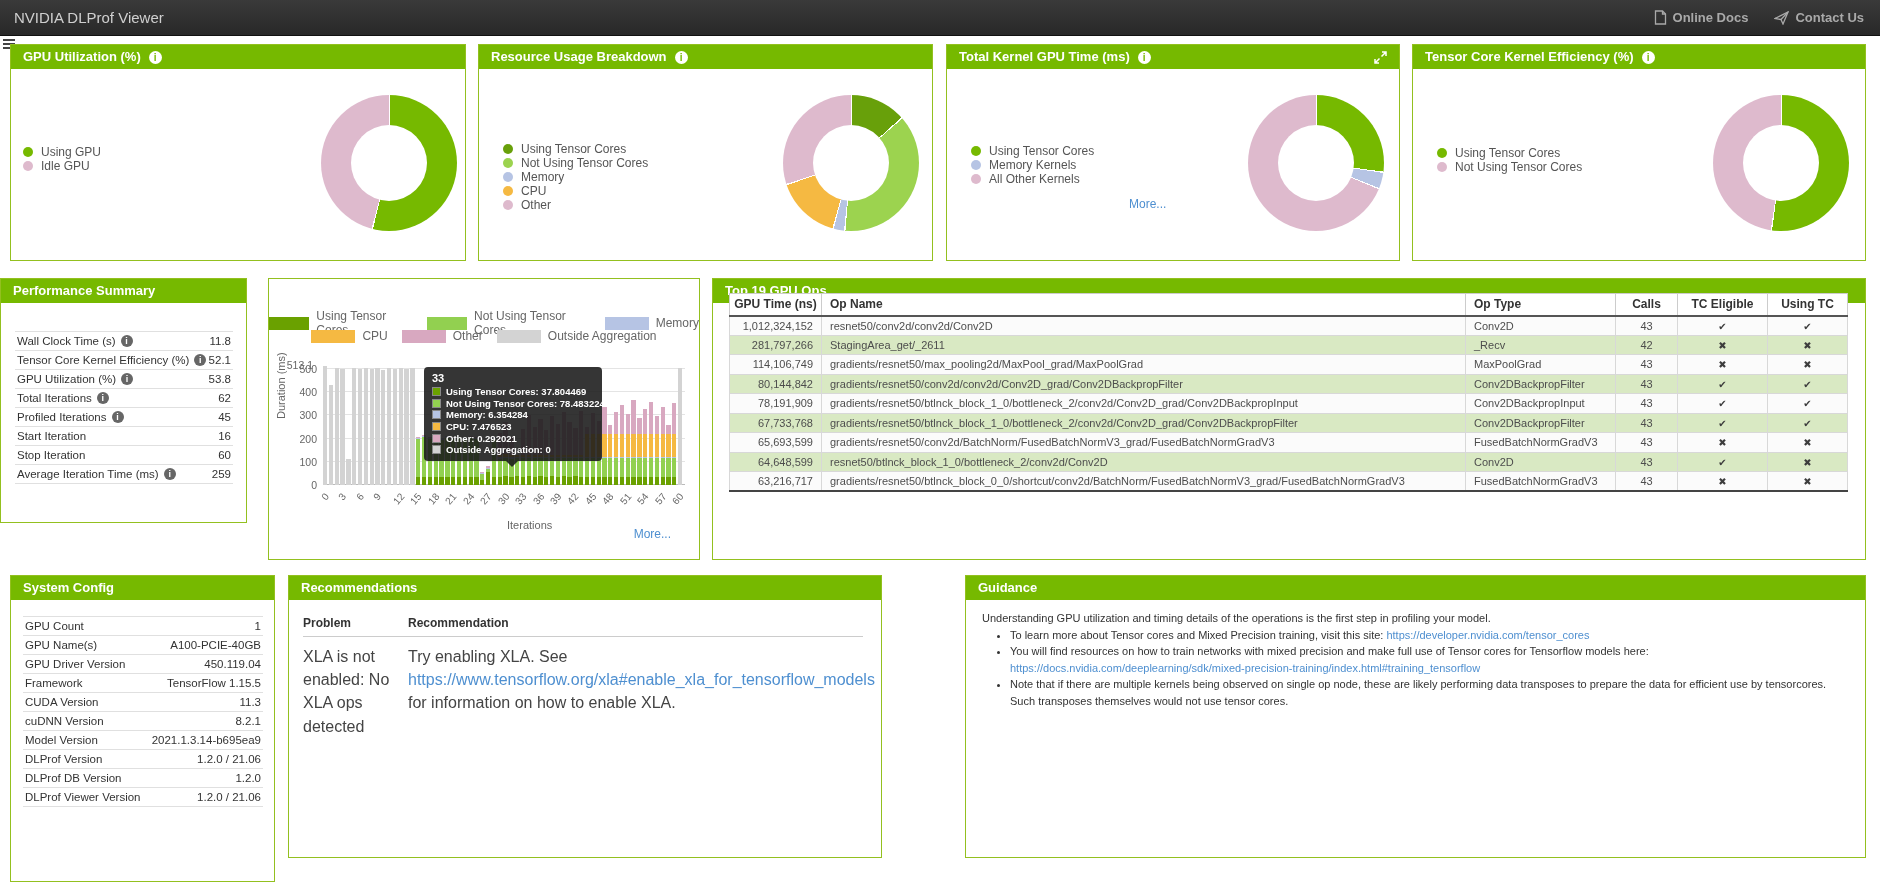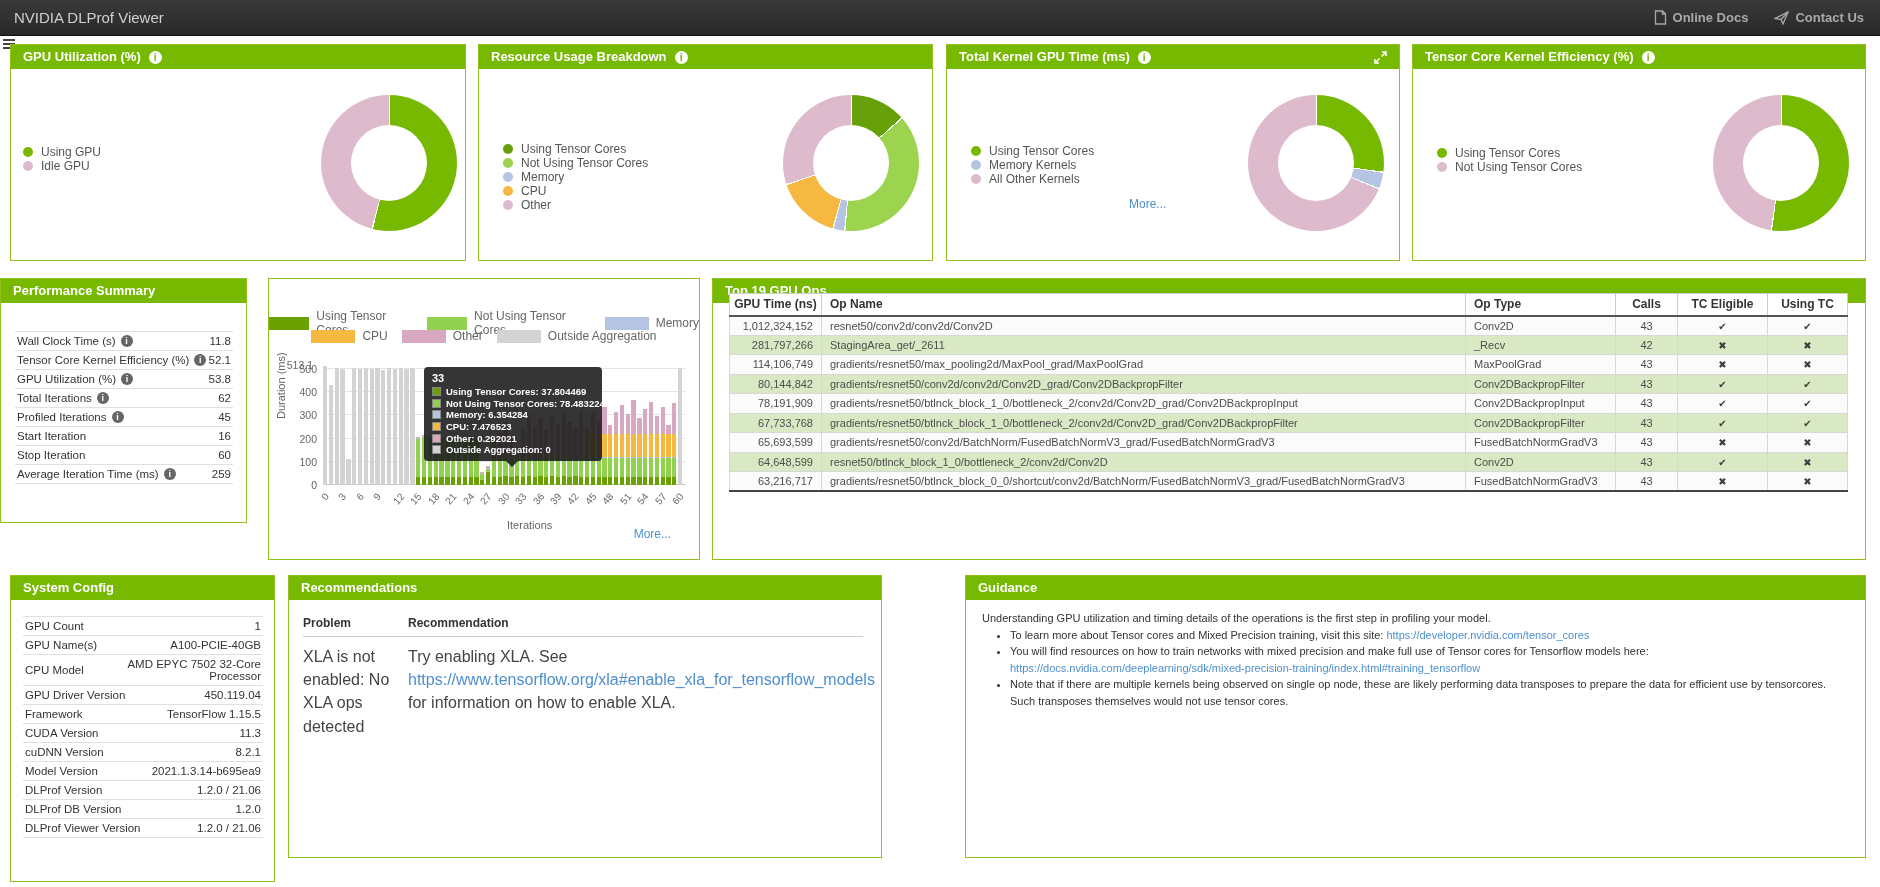--- a/index.html
+++ b/index.html
@@ -805,25 +805,20 @@
   <div class="kv-table" id="sys-table" style="left:12px;top:40px;width:240px;">
       <div class="kv-row">
         <span class="kv-label">GPU Count</span>
         <span class="kv-value">1</span>
       </div>
       <div class="kv-row">
         <span class="kv-label">GPU Name(s)</span>
         <span class="kv-value">A100-PCIE-40GB</span>
       </div>
       <div class="kv-row">
-        <span class="kv-label">CPU Model</span>
-        <span class="kv-value">AMD EPYC 7502 32-Core
-Processor</span>
-      </div>
-      <div class="kv-row">
         <span class="kv-label">GPU Driver Version</span>
         <span class="kv-value">450.119.04</span>
       </div>
       <div class="kv-row">
         <span class="kv-label">Framework</span>
         <span class="kv-value">TensorFlow 1.15.5</span>
       </div>
       <div class="kv-row">
         <span class="kv-label">CUDA Version</span>
         <span class="kv-value">11.3</span>

